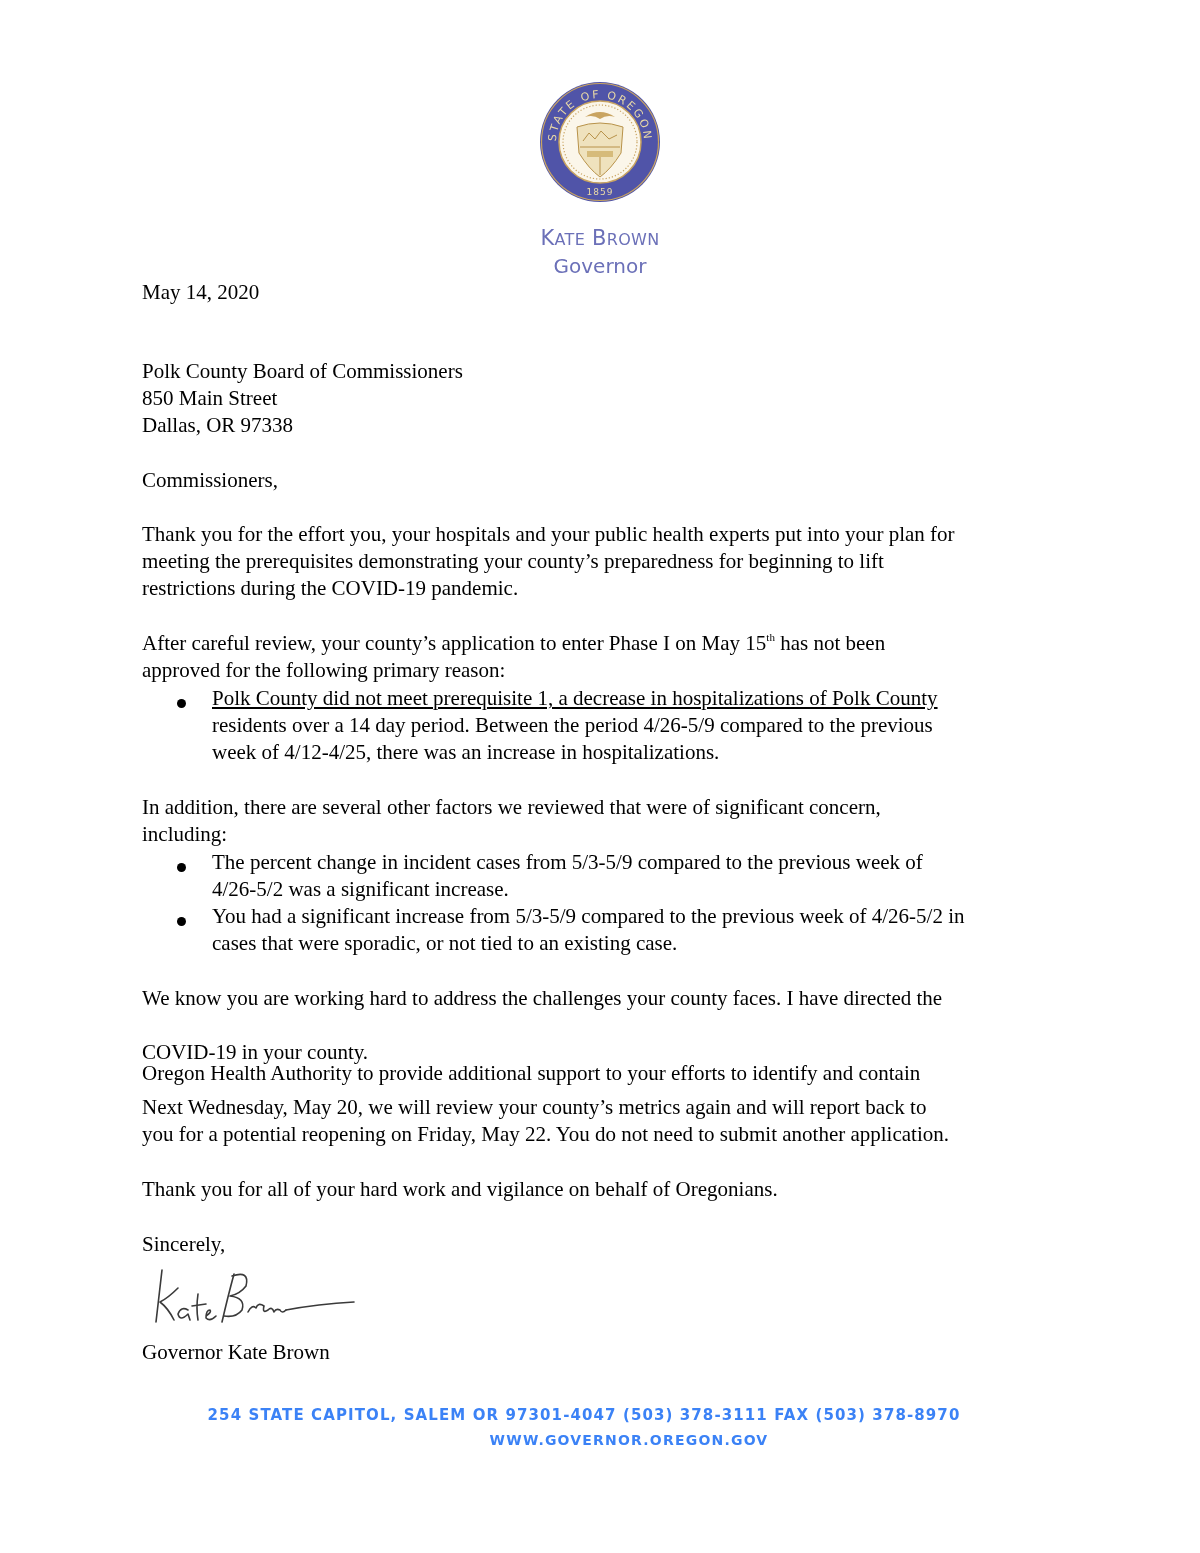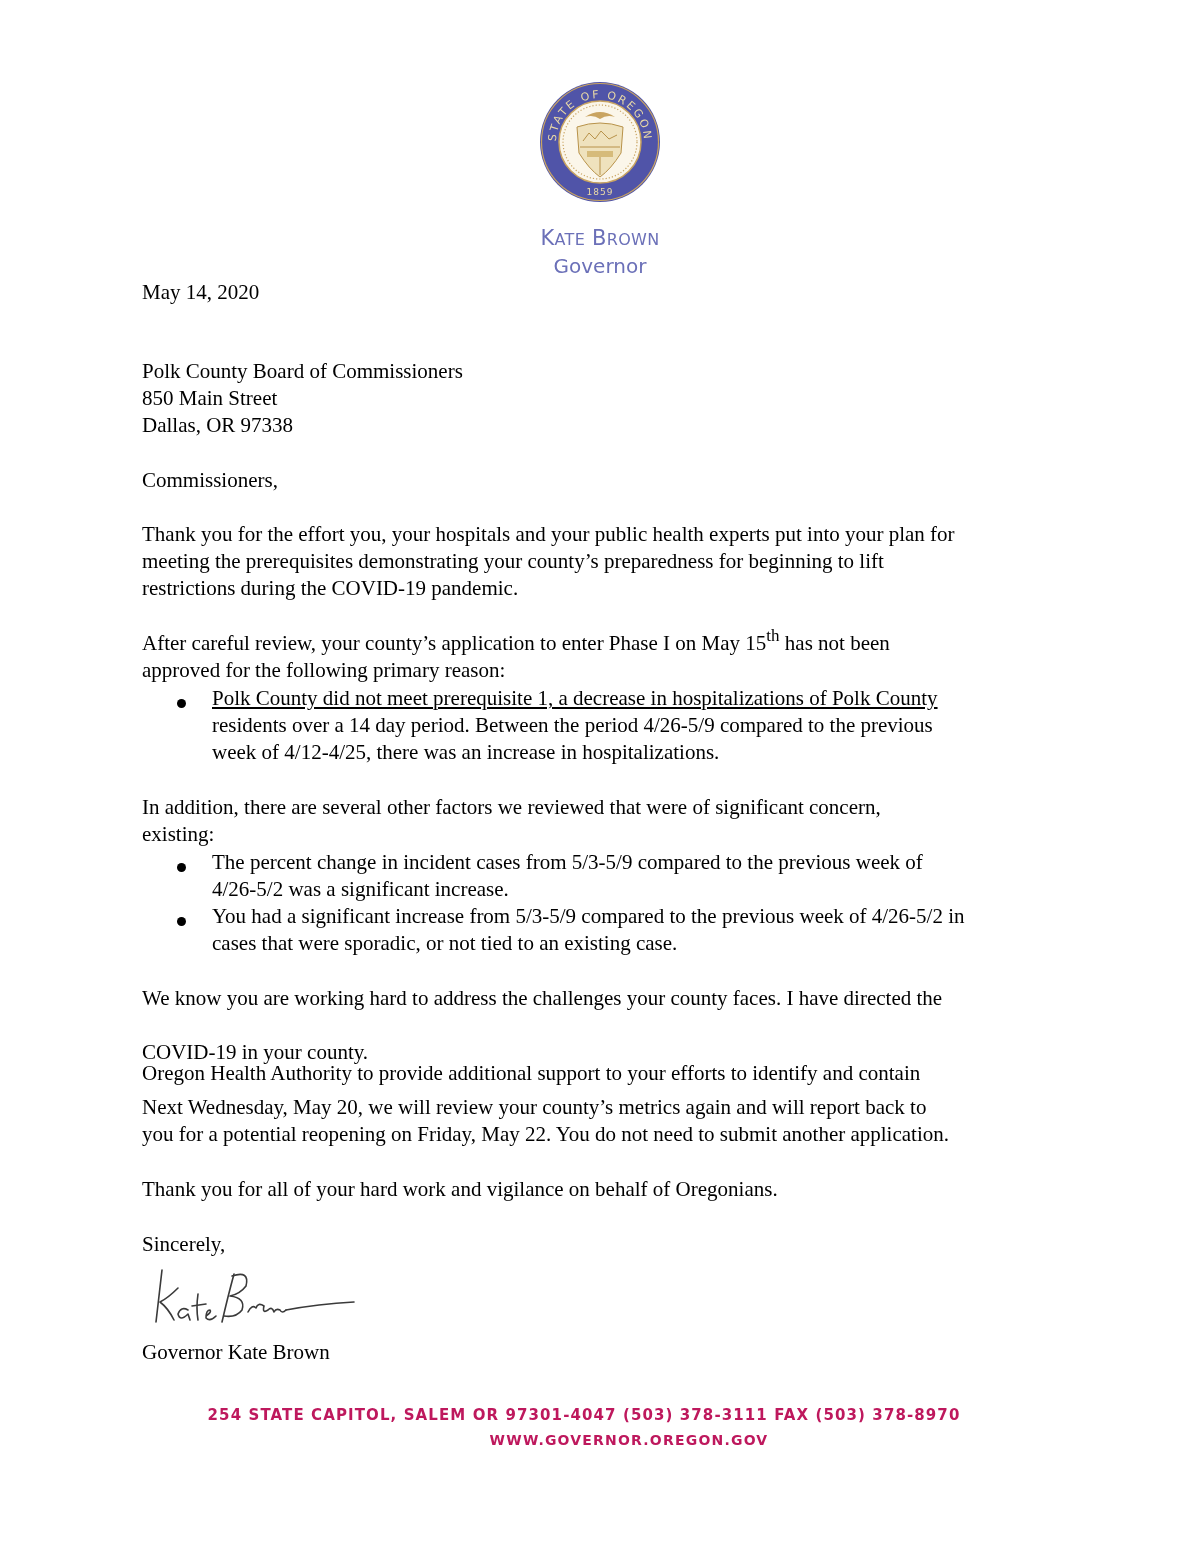--- a/index.html
+++ b/index.html
@@ -13,30 +13,30 @@
     
     .lh-name { position: absolute; left: 0; width: 1200px; text-align: center;
       font-family: "DejaVu Sans", sans-serif; color: #6b70b8; }
     .lh-name.name { top: 226px; font-size: 21px; letter-spacing: 0.3px; }
     .lh-name.name .sc { font-size: 16px; }
     .lh-name.title { top: 254px; font-size: 20px; }
 
     
     .t { position: absolute; font-family: "Liberation Serif", "DejaVu Serif", serif;
       font-size: 21px; color: #000; white-space: nowrap; line-height: 27px; }
-    .t sup { font-size: 17px; line-height: 0; position: relative; top: -1px; text-align: center; }
+    .t sup { font-size: 11px; line-height: 0; position: relative; top: -1px; text-align: center; }
     .bullet { position: absolute; left: 177px; width: 9px; height: 9px; border-radius: 50%; background: #000; }
 
     
     .sig { position: absolute; left: 148px; top: 1266px; width: 210px; height: 60px; }
     .sig svg { width: 210px; height: 60px; display: block; }
 
     
     .foot { position: absolute; left: 0; width: 1168px; text-align: center;
-      font-family: "DejaVu Sans", sans-serif; color: #be185d; font-weight: bold; white-space: nowrap; }
+      font-family: "DejaVu Sans", sans-serif; color: #3b82f6; font-weight: bold; white-space: nowrap; }
     .foot.addr { top: 1406px; font-size: 15px; letter-spacing: 1.1px; }
     .foot.web { top: 1432px; font-size: 14px; letter-spacing: 1.2px; padding-left: 45px; }
   </style>
 </head>
 <body>
 
 <div class="page">
 
   <div class="seal">
     <svg viewBox="0 0 122 122" xmlns="http://www.w3.org/2000/svg">
@@ -88,21 +88,21 @@
     <div>
       <span class="bullet" style="top:699px;"></span>
       <div class="t" style="left:212px; top:685px;text-decoration:underline;">Polk County did not meet prerequisite 1, a decrease in hospitalizations of Polk County</div>
       <div class="t" style="left:212px; top:712px;text-align:center;">residents over a 14 day period.  Between the period 4/26-5/9 compared to the previous</div>
       <div class="t" style="left:212px; top:739px;">week of 4/12-4/25, there was an increase in hospitalizations.</div>
     </div>
   </div>
 
   <div>
     <div class="t" style="left:142px; top:794px;">In addition, there are several other factors we reviewed that were of significant concern,</div>
-    <div class="t" style="left:142px; top:821px;">existing:</div>
+    <div class="t" style="left:142px; top:821px;">including:</div>
     <div>
       <span class="bullet" style="top:863px;"></span>
       <div class="t" style="left:212px; top:849px;">The percent change in incident cases from 5/3-5/9 compared to the previous week of</div>
       <div class="t" style="left:212px; top:876px;">4/26-5/2 was a significant increase.</div>
       <span class="bullet" style="top:917px;"></span>
       <div class="t" style="left:212px; top:903px;">You had a significant increase from 5/3-5/9 compared to the previous week of 4/26-5/2 in</div>
       <div class="t" style="left:212px; top:930px;">cases that were sporadic, or not tied to an existing case.</div>
     </div>
   </div>
 

